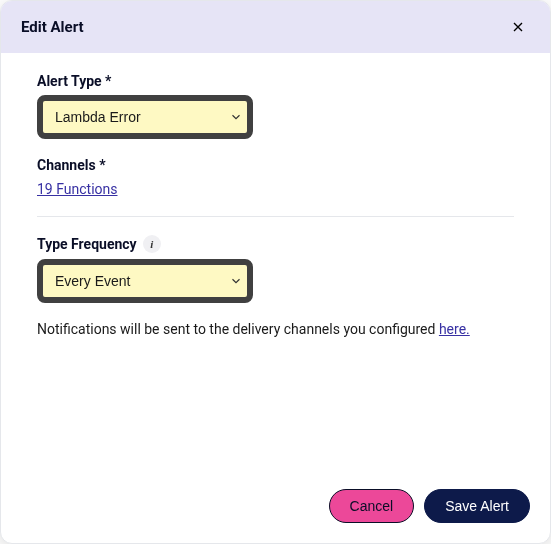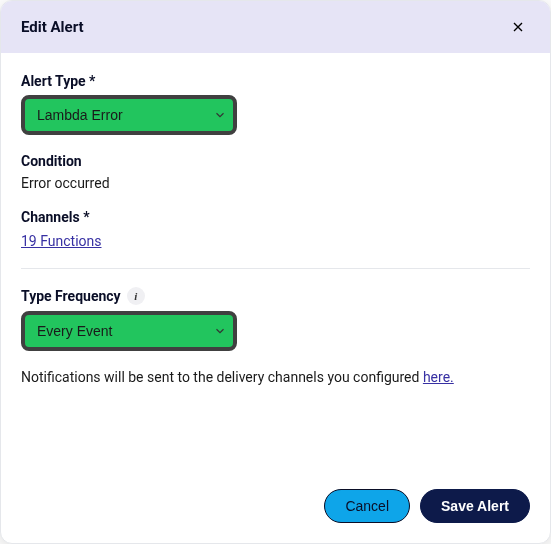--- a/index.html
+++ b/index.html
@@ -48,21 +48,21 @@
       align-items: center;
       justify-content: center;
     }
     .close-btn svg {
       width: 16px;
       height: 16px;
       stroke: #000;
       stroke-width: 2;
     }
     .dialog-body {
-      padding: 20px 20px;
+      padding: 20px 36px;
       flex: 1;
       overflow: auto;
     }
     .field-group {
       margin-bottom: 18px;
     }
     .field-label {
       font-weight: 700;
       font-size: 14px;
       color: #0a0e27;
@@ -75,24 +75,24 @@
       font-size: 14px;
       color: #1a1a1a;
     }
     .select-wrap {
       position: relative;
       width: 216px;
     }
     .select {
       width: 100%;
       padding: 8px 34px 8px 12px;
-      border: 4px solid #404040;
+      border: 6px solid #404040;
       border-radius: 8px;
       font-size: 14px;
-      background: #22c55e;
+      background: #fef9c3;
       appearance: none;
       cursor: pointer;
       color: #1a1a1a;
     }
     .select-chevron {
       position: absolute;
       right: 10px;
       top: 50%;
       transform: translateY(-50%);
       pointer-events: none;
@@ -142,29 +142,28 @@
     }
     .btn {
       padding: 8px 20px;
       border-radius: 20px;
       font-size: 14px;
       font-weight: 500;
       cursor: pointer;
       border: 1.5px solid;
     }
     .btn-secondary {
-      background: #0ea5e9;
+      background: #ec4899;
       border-color: #0a0e27;
       color: #0a0e27;
     }
     .btn-primary {
       background: #0d1a4a;
       border-color: #0d1a4a;
       color: #fff;
-      font-weight: bold;
     }
   </style>
 </head>
 <body>
 
 <div class="dialog">
   <div class="dialog-header">
     <div class="dialog-title">Edit Alert</div>
     <button class="close-btn">
       <svg viewBox="0 0 24 24" fill="none">
@@ -180,24 +179,20 @@
       <div class="select-wrap">
         <select class="select">
           <option>Lambda Error</option>
         </select>
         <svg class="select-chevron" viewBox="0 0 24 24">
           <polyline points="6 9 12 15 18 9"></polyline>
         </svg>
       </div>
     </div>
 
-    <div class="field-group">
-      <div class="field-label">Condition</div>
-      <div class="field-value">Error occurred</div>
-    </div>
 
     <div class="field-group">
       <div class="field-label">Channels *</div>
       <a class="link">19 Functions</a>
     </div>
 
     <hr class="divider">
 
     <div class="field-group">
       <div class="field-label">

